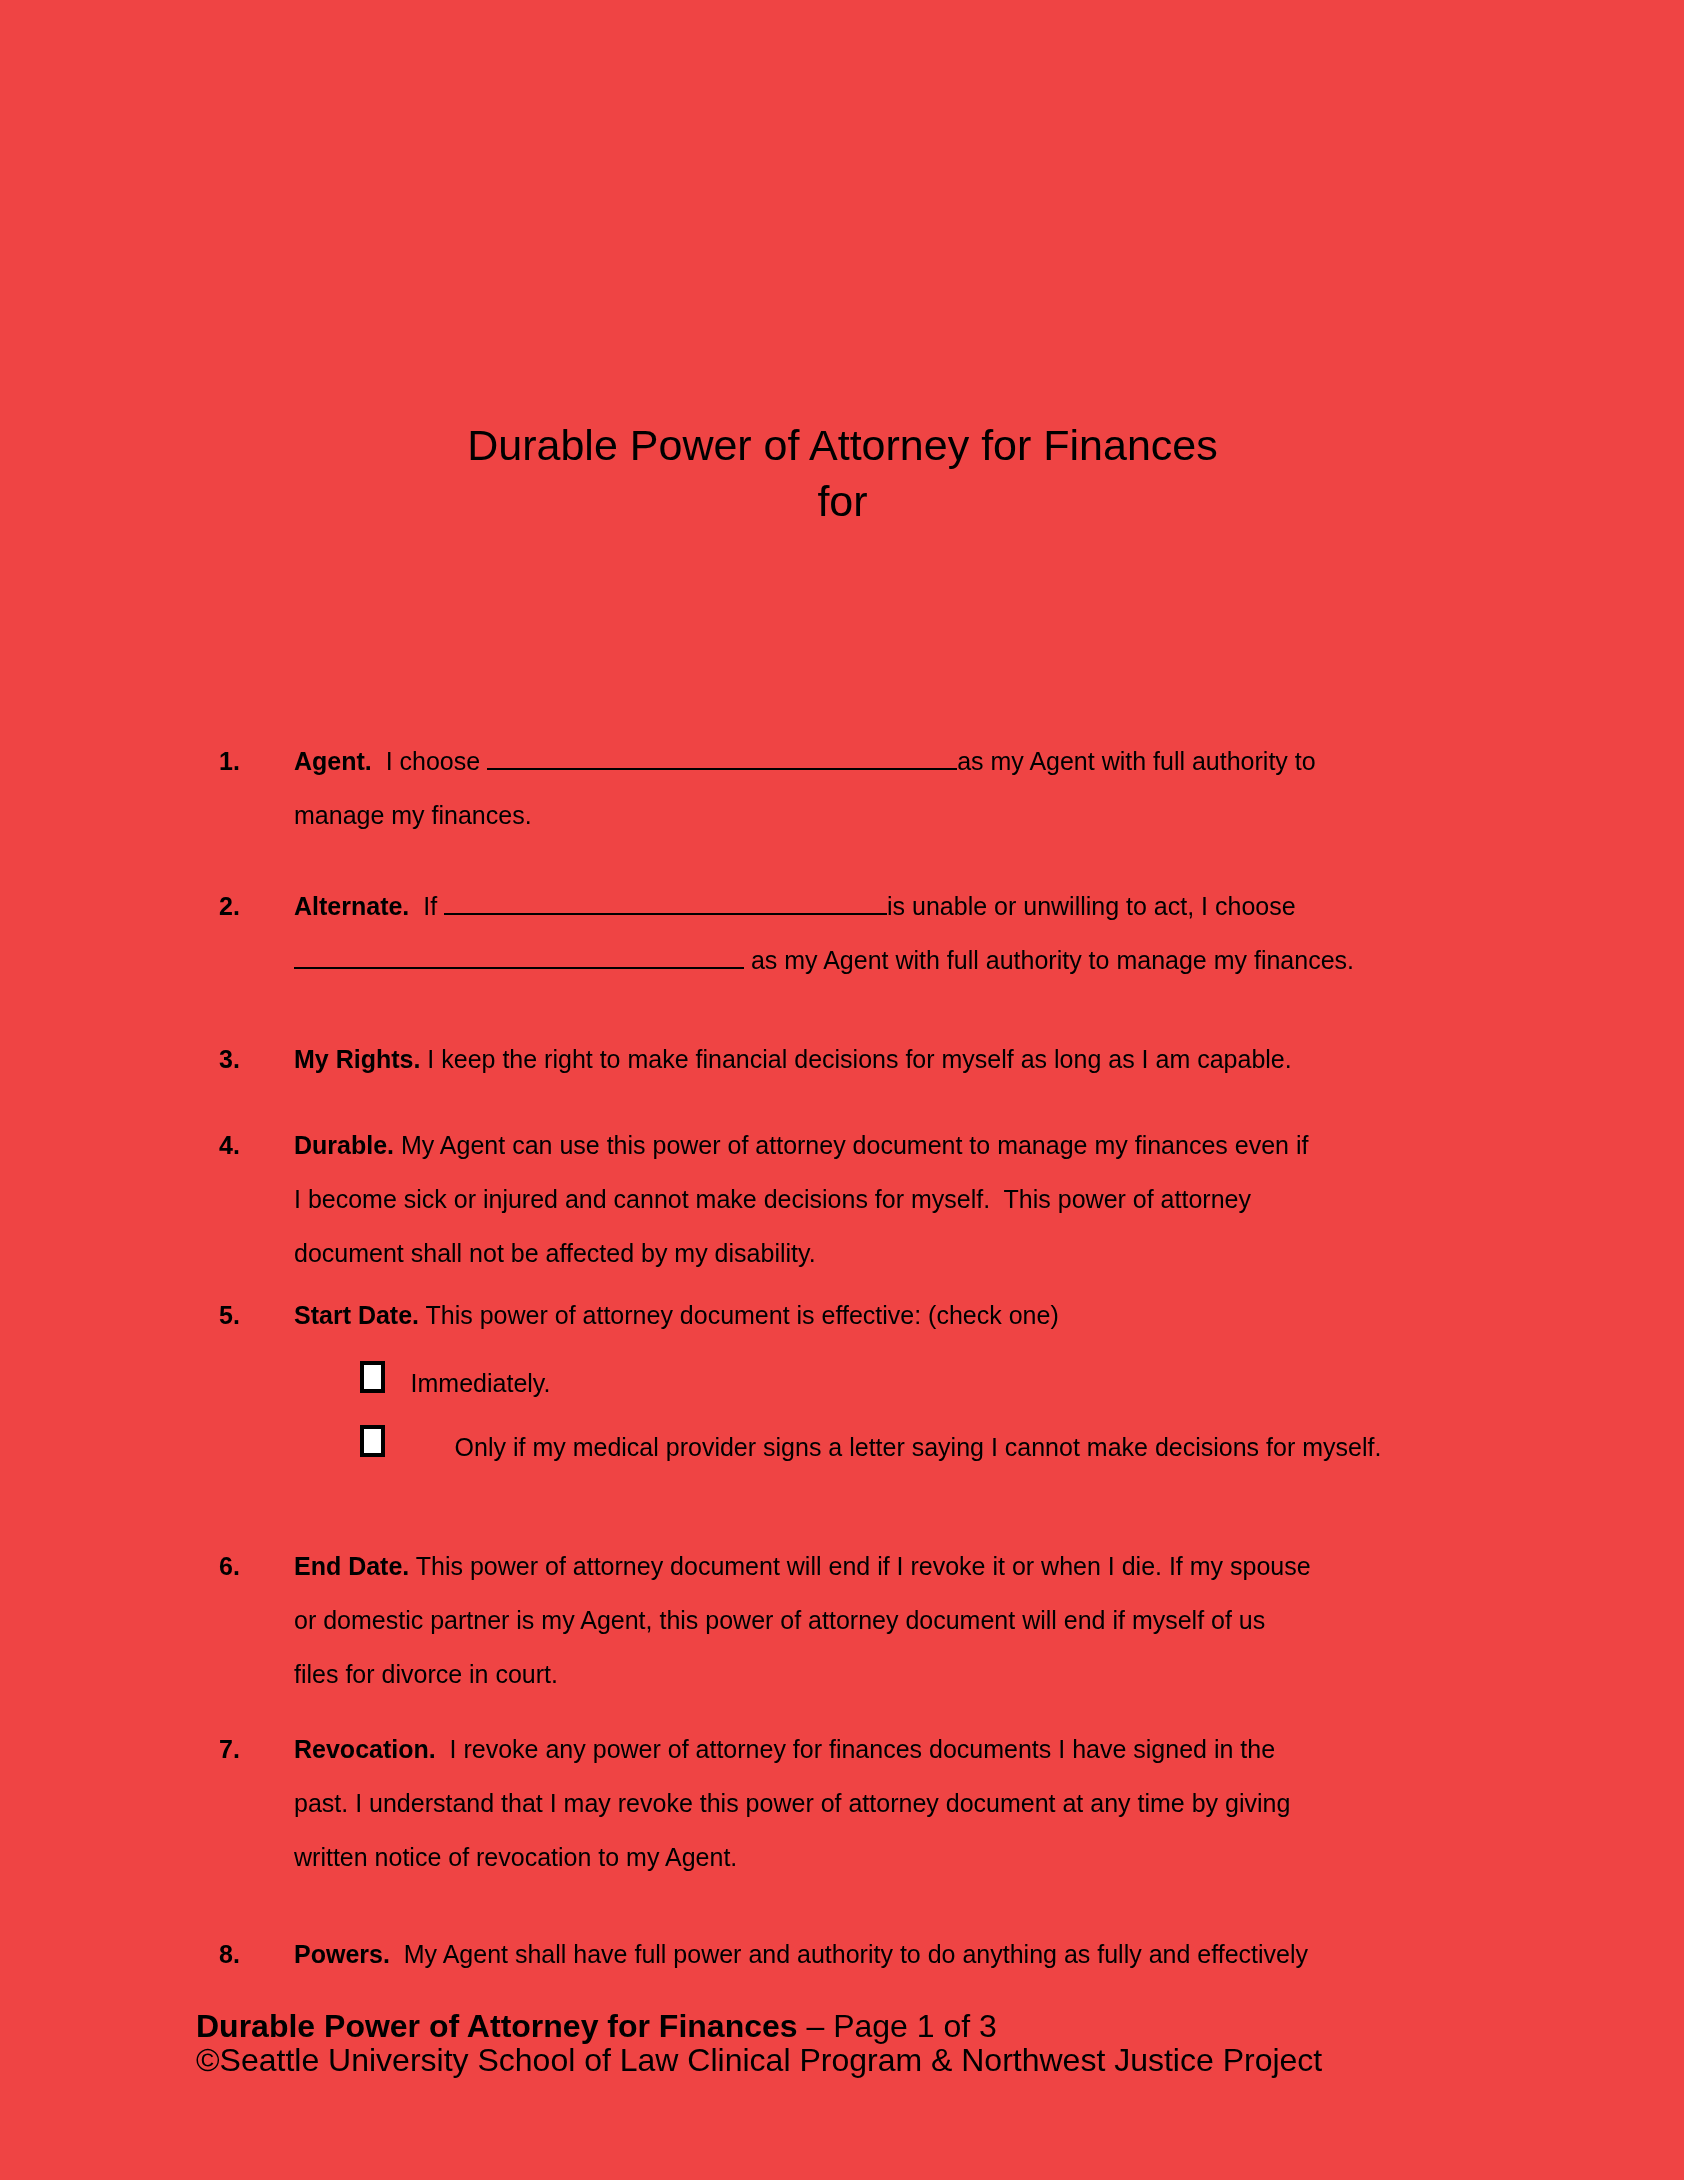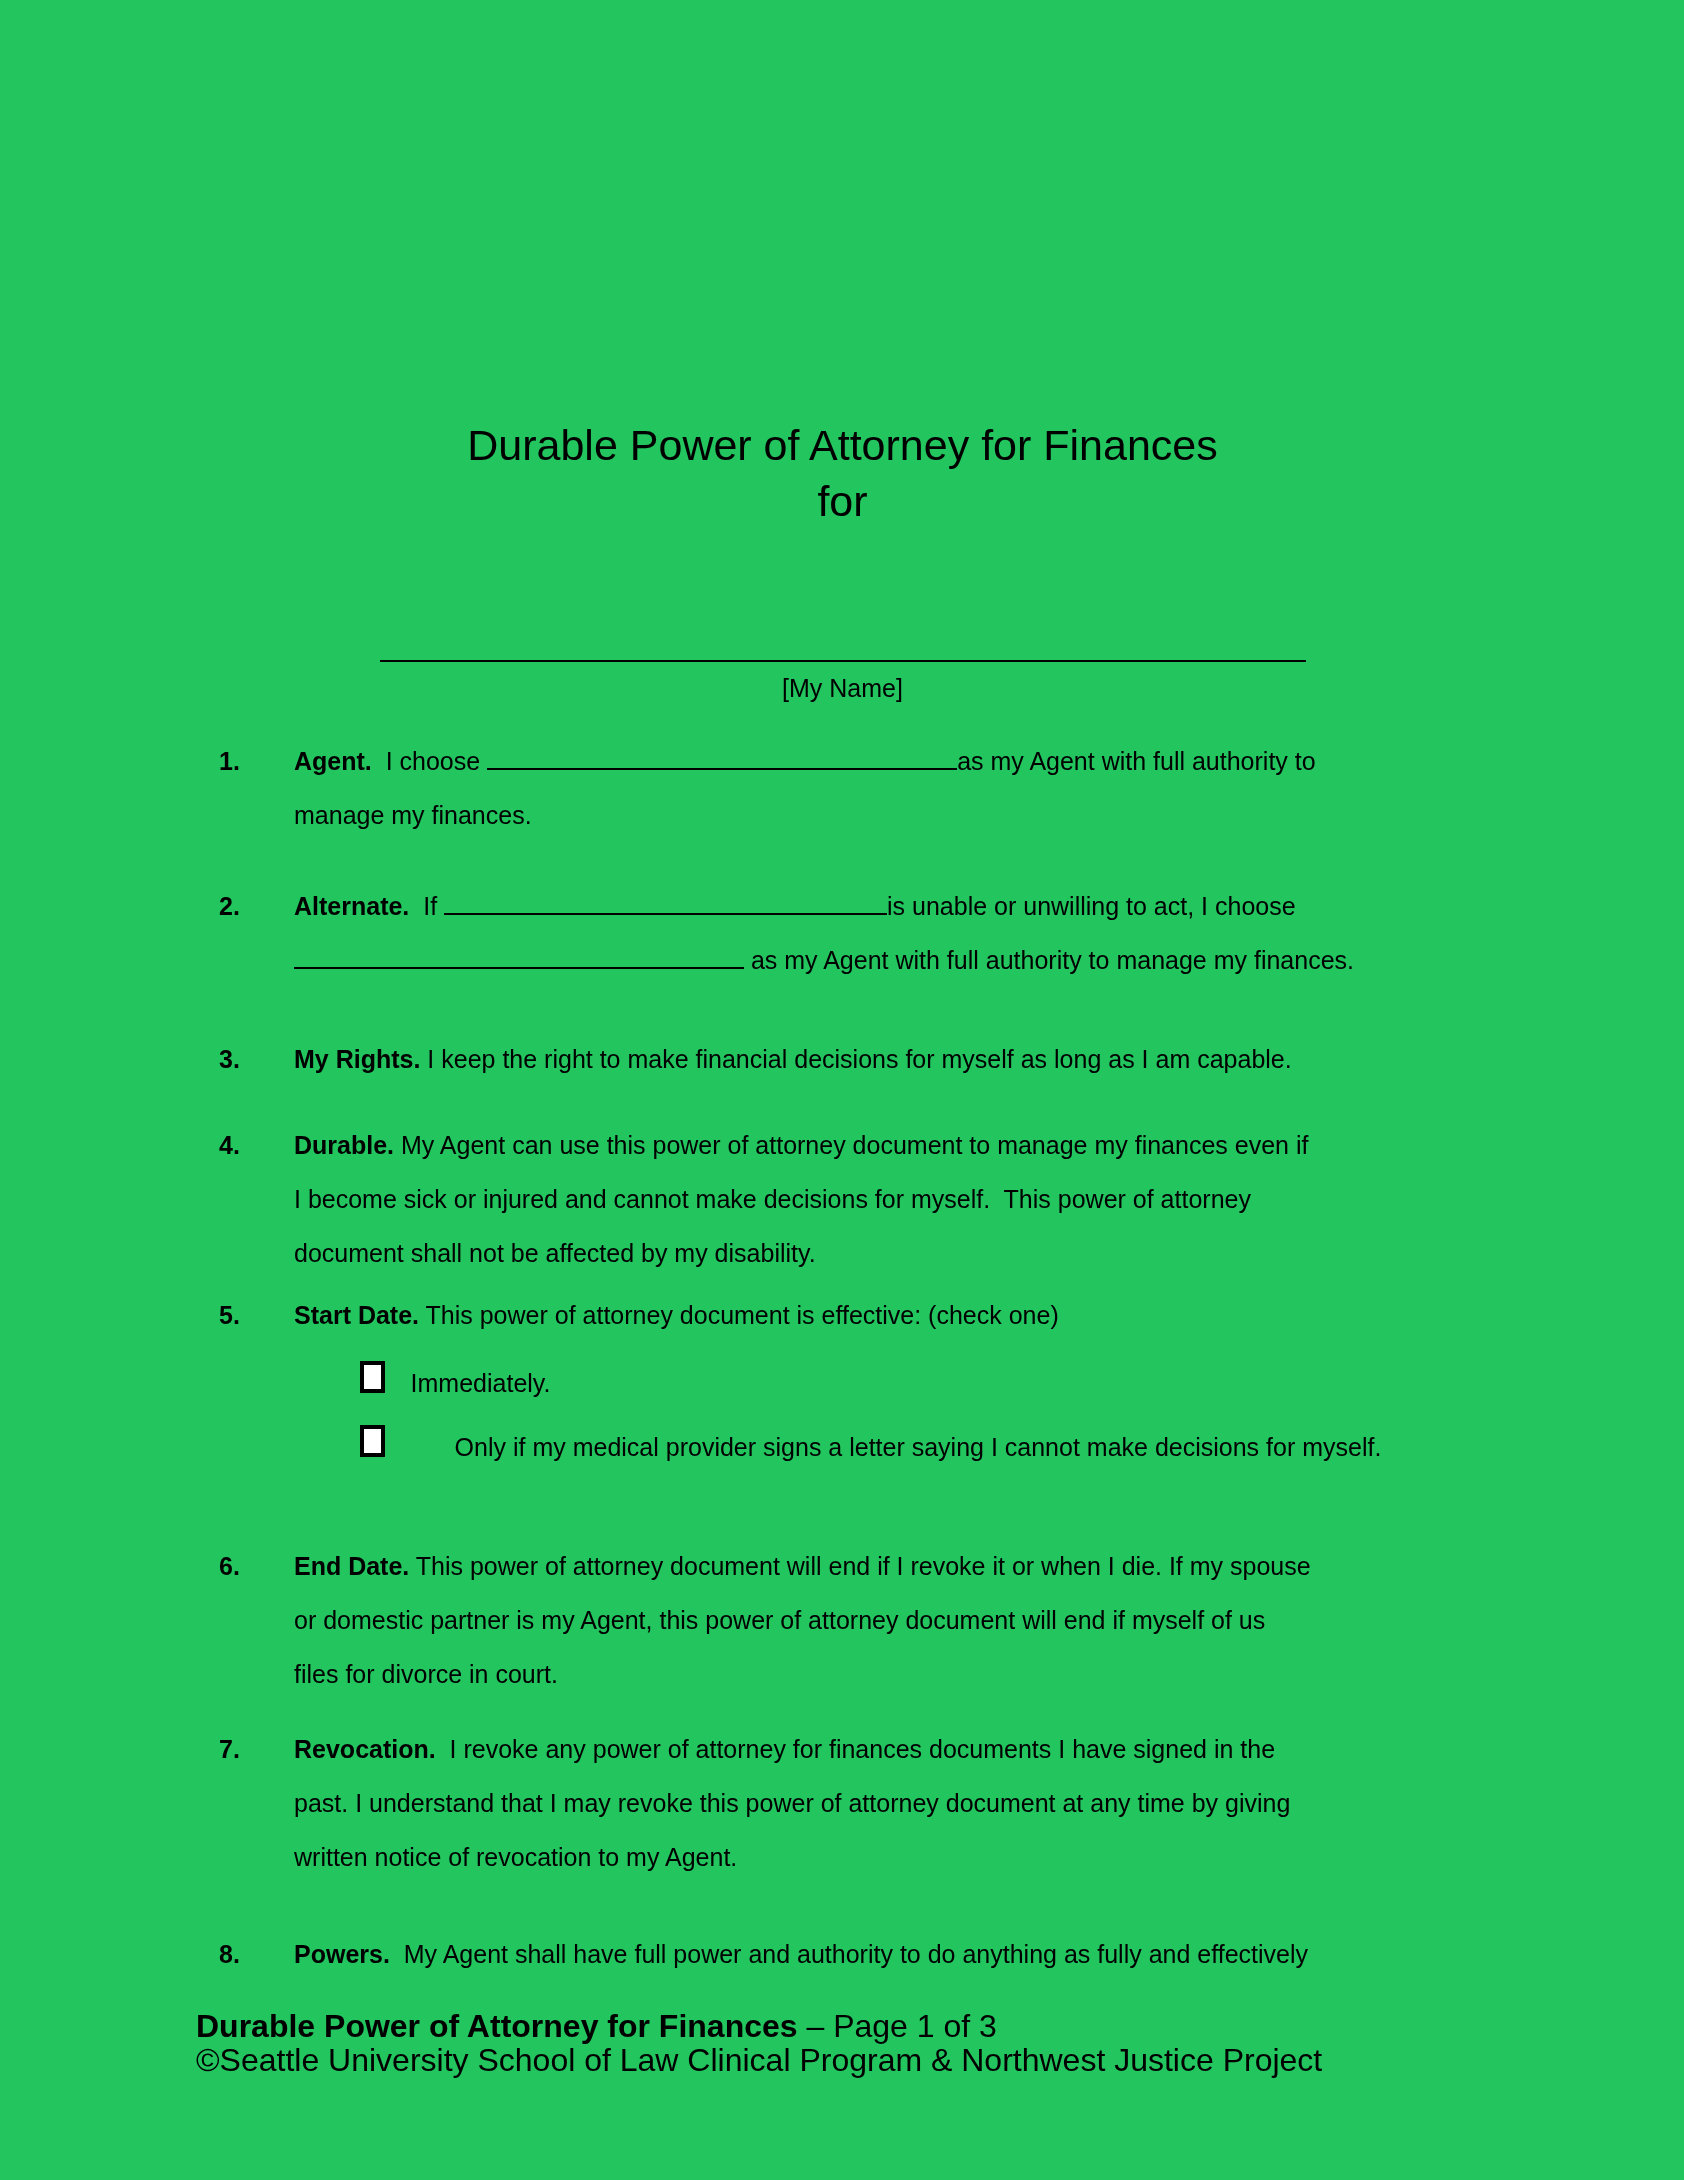--- a/index.html
+++ b/index.html
@@ -1,19 +1,19 @@
 <!DOCTYPE html>
 <html style="font-size:13.6px"><head>
 <meta charset="utf-8">
 <style>
   html,body{margin:0;padding:0;background:#ffffff;}
   .page{
     position:relative;
     width:1685px;height:2181px;
-    background:#22c55e;color:#000;
+    background:#ef4444;color:#000;
     font-family:"Liberation Sans",sans-serif;
     overflow:hidden;
   }
   .title{
     position:absolute;top:417px;left:0;width:100%;
     text-align:center;font-size:43px;line-height:56px;font-weight:400;
   }
   .name-block{position:absolute;top:660px;left:0;width:100%;text-align:center;}
   .name-line{display:block;margin:0 auto;width:926px;height:0;border-top:2.6px solid #000;}
   .name-label{display:block;margin-top:8.5px;font-size:25px;line-height:34px;}
@@ -53,24 +53,20 @@
 </head>
 <body>
 
 <div class="page">
 
   <div class="title">
     <div>Durable Power of Attorney for Finances</div>
     <div>for</div>
   </div>
 
-  <div class="name-block">
-    <span class="name-line"></span>
-    <span class="name-label">[My Name]</span>
-  </div>
 
   <div id="items">
       <div class="item">
         <span class="num">1.</span>
         <div class="body">
           <div class="ln"><span class="b">Agent.</span><span>&nbsp; I choose </span><span class="blank" style="width: 470px;"></span><span>as my Agent with full authority to</span></div>
           <div class="ln"><span>manage my finances.</span></div>
         </div>
       </div>
       <div class="item">

